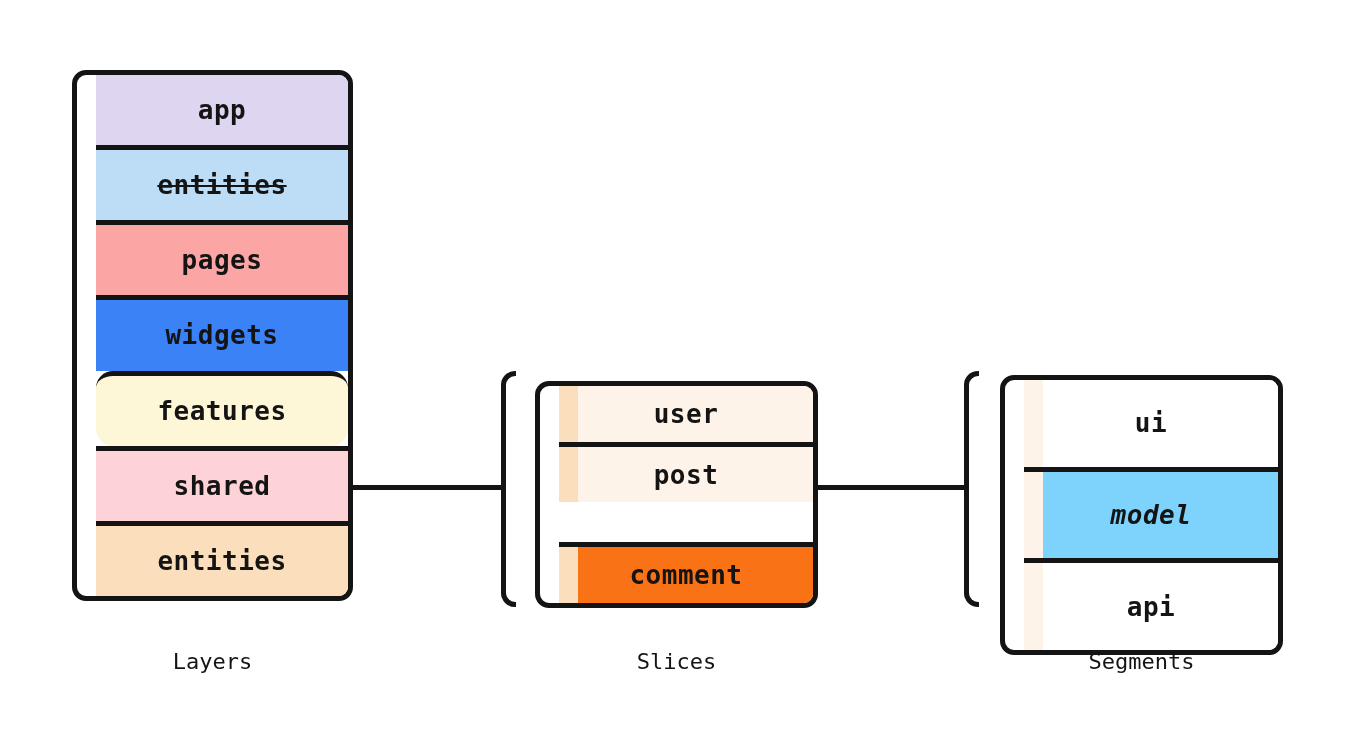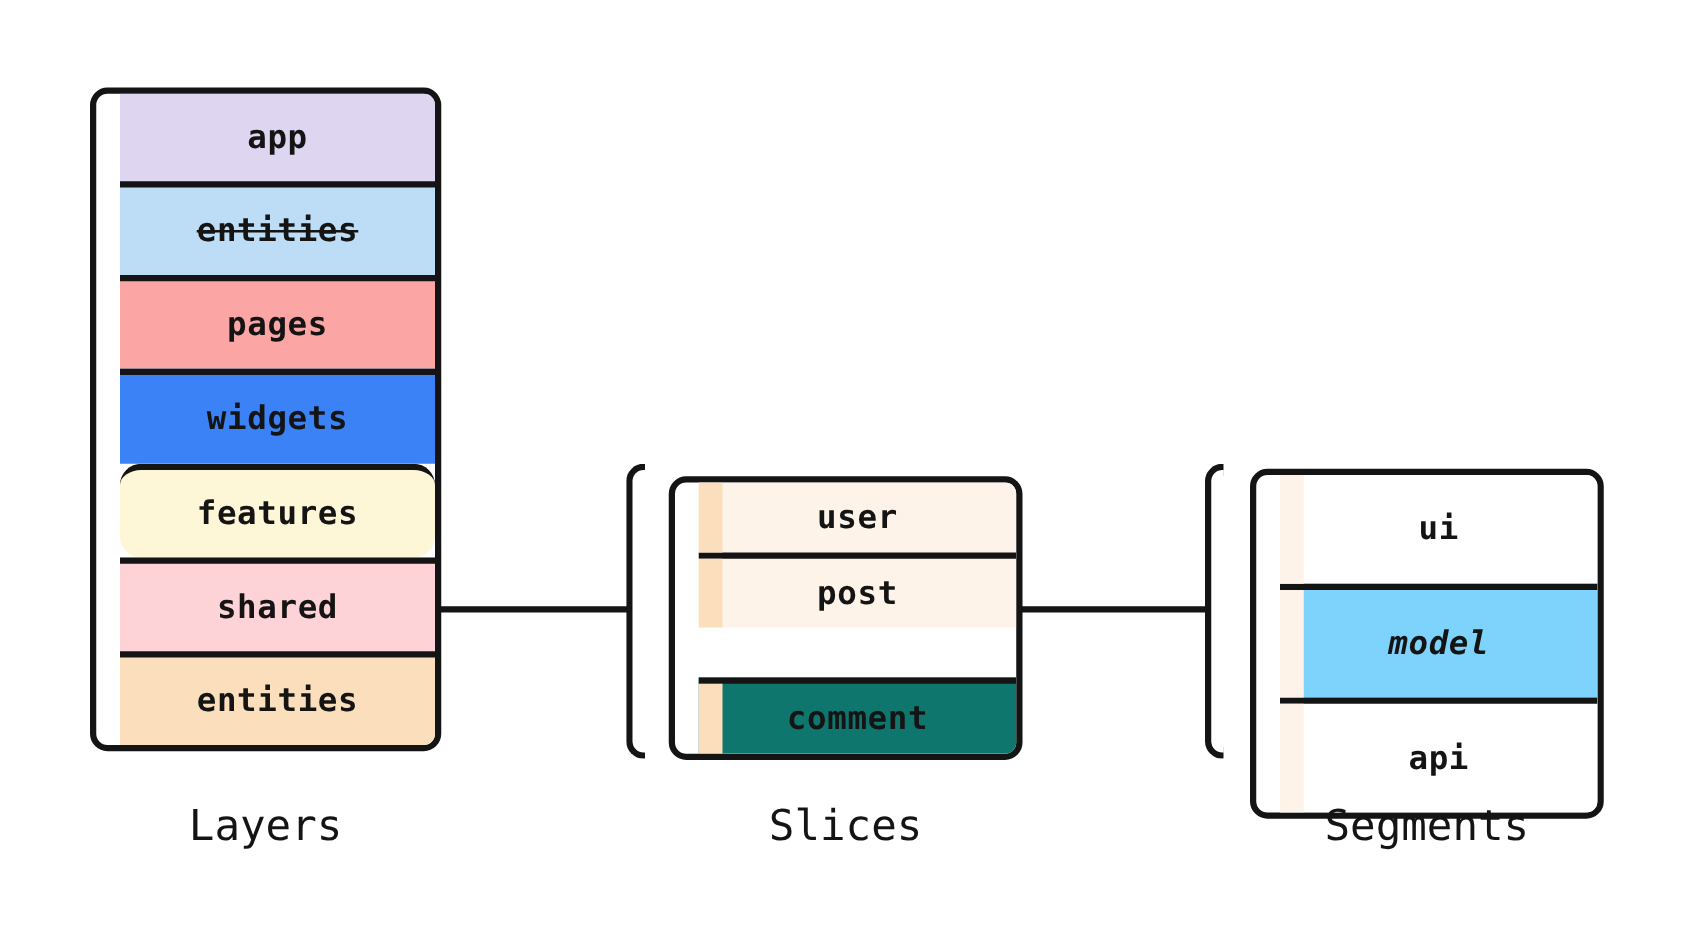--- a/index.html
+++ b/index.html
@@ -89,21 +89,21 @@
   .bracket-2 { left: 964px; }
 
   
   .group-label {
     position: absolute;
     top: 638px;
     height: 46px;
     display: flex;
     align-items: center;
     justify-content: center;
-    font-size: 34px;
+    font-size: 22px;
     font-weight: normal;
     color: #141414;
   }
   .label-layers   { left: 72px;   width: 281px; }
   .label-slices   { left: 535px;  width: 283px; }
   .label-segments { left: 1000px; width: 283px; }
 </style>
 </head>
 <body>
 
@@ -139,21 +139,21 @@
 
   <div class="stack slices-box">
     <div class="row" style="background: rgb(253, 243, 232);">
       <span class="stripe" style="background: rgb(251, 223, 189);"></span>
       <span class="row-label">user</span>
     </div>
     <div class="row" style="background: rgb(253, 243, 232);">
       <span class="stripe" style="background: rgb(251, 223, 189);"></span>
       <span class="row-label">post</span>
     </div>
-    <div class="row" style="background: #0f766e; margin-top: 40px;">
+    <div class="row" style="background: #f97316; margin-top: 40px;">
       <span class="stripe" style="background: rgb(251, 223, 189);"></span>
       <span class="row-label">comment</span>
     </div>
   </div>
 
   <div class="connector connector-2"></div>
 
   <div class="bracket bracket-2"></div>
 
   <div class="stack segments-box">

